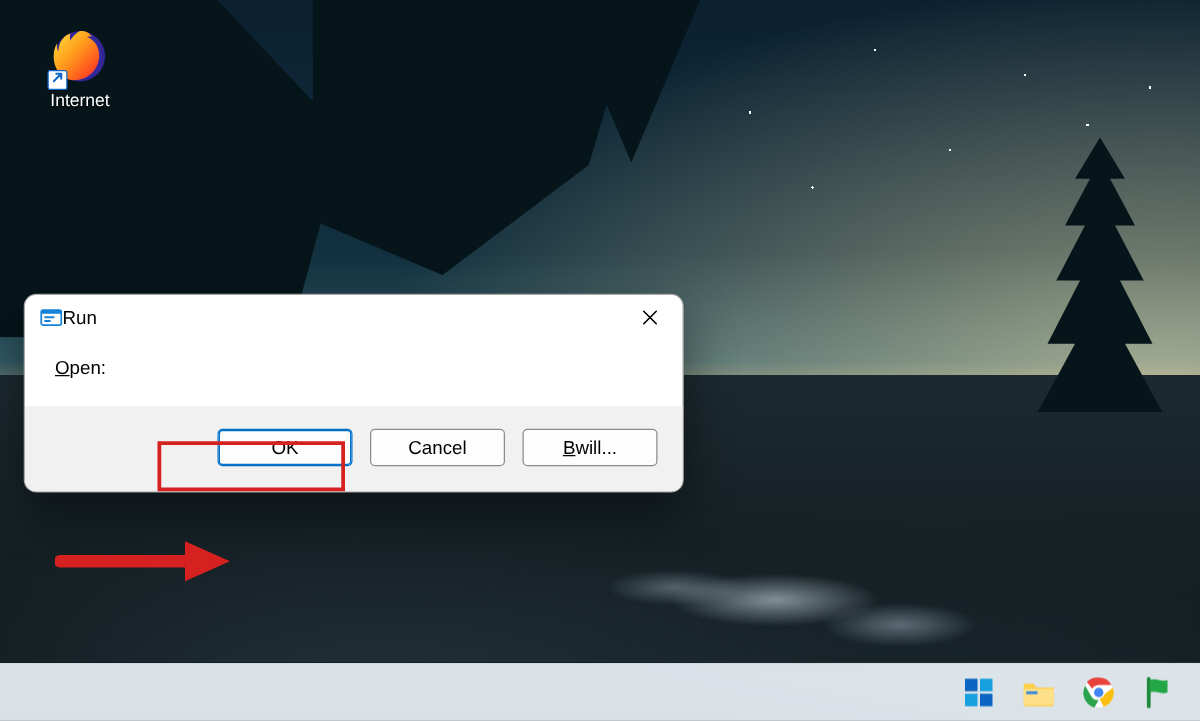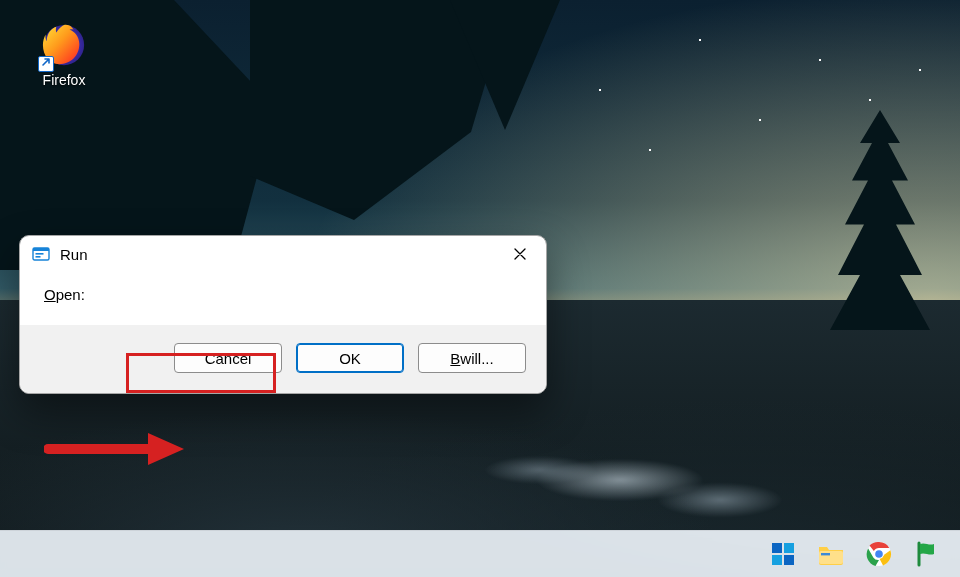--- a/index.html
+++ b/index.html
@@ -84,21 +84,21 @@
     background: #fff;
     border: 1px solid #a6a6a6;
     border-radius: 10px;
     box-shadow: 0 18px 40px rgba(0,0,0,.45);
     font-size: 15px; color: #000;
   }
   .titlebar {
     display:flex; align-items:center; height:36px;
     padding: 0 2px 0 12px;
   }
-  .titlebar .title { margin-left:10px; }
+  .titlebar .title { }
   .title-icon { line-height:0; }
   .close-btn {
     margin-left:auto; width:48px; height:36px;
     display:flex; align-items:center; justify-content:center;
     border-top-right-radius:10px;
   }
 
   .body { padding: 8px 20px 0 20px; display:flex; gap:18px; }
   .big-icon { flex:0 0 46px; padding-top:2px; }
   .desc { line-height:1.45; }
@@ -193,21 +193,21 @@
         </linearGradient>
       </defs>
       <circle cx="24" cy="24" r="21" fill="url(#gBody)"></circle>
       <path fill="url(#gFlame)" d="M24 3c6-1 9 3 10 5-2-1-4 0-4 0 5 2 10 7 10 15 0 12-9 21-21 21C9 44 2 35 2 24c0-4 1-8 3-11-1 4 1 7 1 7C6 11 12 6 16 5c-1 3 0 6 0 6 2-4 6-7 8-8z"></path>
     </svg>
     <div class="shortcut-overlay">
       <svg width="10" height="10" viewBox="0 0 10 10">
         <path d="M2 8 L8 2 M4 2 H8 V6" fill="none" stroke="#1067c8" stroke-width="1.6" stroke-linecap="round" stroke-linejoin="round"></path>
       </svg>
     </div>
-    <div>Firefox</div>
+    <div>Internet</div>
   </div>
 
   <div class="run-dlg">
     <div class="titlebar">
       <span class="title-icon">
         <svg width="18" height="18" viewBox="0 0 18 18">
           <rect x="1" y="3" width="16" height="12" rx="1.5" fill="#fff" stroke="#1683d8" stroke-width="1.4"></rect>
           <rect x="1" y="3" width="16" height="3" fill="#1683d8"></rect>
           <rect x="3.5" y="8" width="8" height="1.6" fill="#1683d8"></rect>
           <rect x="3.5" y="11" width="5" height="1.6" fill="#1683d8"></rect>
@@ -224,25 +224,25 @@
 
     <div class="open-row">
       <label for="openCombo">
         <span class="accel">O</span><span>pen:</span>
       </label>
     </div>
 
     <div class="highlight-cmd"></div>
 
     <div class="btn-row">
+      <button class="btn default">
+        <span>OK</span>
+      </button>
       <button class="btn">
         <span>Cancel</span>
-      </button>
-      <button class="btn default">
-        <span>OK</span>
       </button>
       <button class="btn">
         <span class="accel">B</span>
           <span>will...</span>
       </button>
     </div>
 
     <svg class="arrow-annot" viewBox="0 0 140 38">
       <line x1="4" y1="19" x2="110" y2="19" stroke="#d62121" stroke-width="10" stroke-linecap="round"></line>
       <polygon points="140,19 104,3 104,35" fill="#d62121"></polygon>

